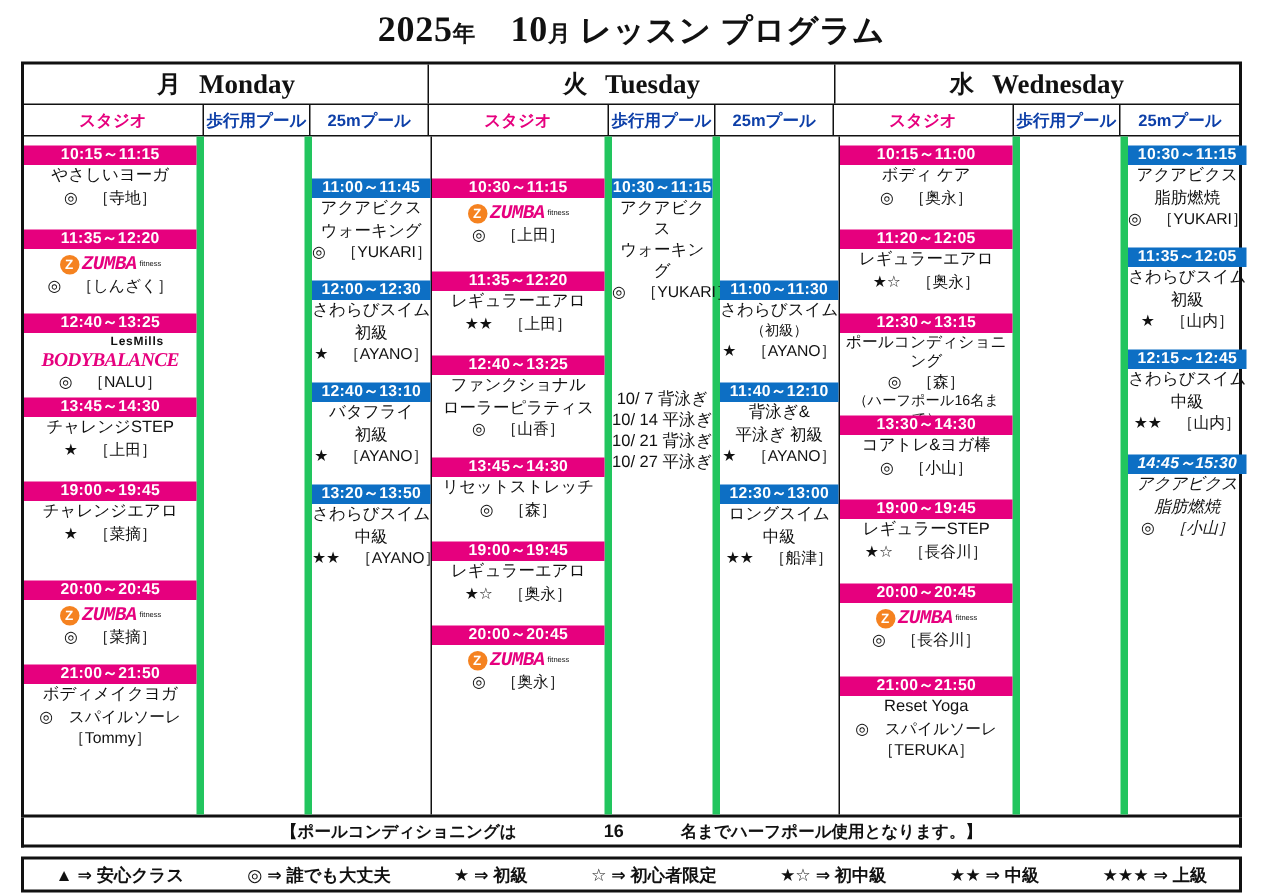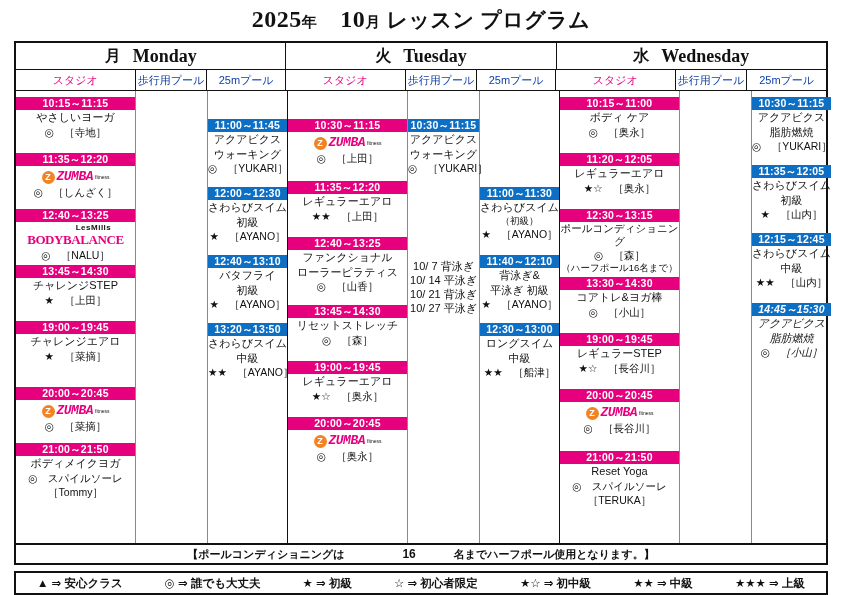--- a/index.html
+++ b/index.html
@@ -50,33 +50,33 @@
   .daycell .jp{font-size:16px;}
   .daycell .en{font-size:18px;}
 
   .colhead{
     display:flex;
     border-bottom:1.5px solid #111;
     height:20px;
   }
   .colhead .ch{
     display:flex;align-items:center;justify-content:center;
-    font-size:11px;font-weight:normal;
+    font-size:11px;font-weight:bold;
     border-right:1px solid #111;
     box-sizing:border-box;
   }
   .colhead .ch:last-child{border-right:none;}
   .ch.studio{color:#e6007e;}
   .ch.walk{color:#0d3fa8;}
   .ch.pool{color:#0d3fa8;}
 
   .body{display:flex;}
   .daygroup{display:flex;flex:1 1 0;border-right:1.5px solid #111;}
   .daygroup:last-child{border-right:none;}
-  .col{box-sizing:border-box;border-right:1px solid #22c55e;position:relative;height:452px;}
+  .col{box-sizing:border-box;border-right:5px solid #22c55e;position:relative;height:452px;}
   .col:last-child{border-right:none;}
 
   
   .w-studio{width:120px;}
   .w-walk{width:72px;}
   .w-pool{width:79px;}
 
   
   .lesson{position:absolute;left:0;right:0;text-align:center;}
   .tband{
@@ -97,21 +97,21 @@
     width:13px;height:13px;border-radius:50%;
     background:#f58220;color:#fff;font-size:9px;font-weight:bold;
     display:inline-flex;align-items:center;justify-content:center;
   }
   .zumba .z-txt{font-family:Liberation Mono, monospace;font-style:italic;font-weight:bold;font-size:13px;color:#e6007e;letter-spacing:-0.5px;}
   .zumba .z-sub{font-size:5px;color:#111;align-self:flex-end;margin-bottom:1px;}
 
   
   .lesmills{line-height:10px;padding:1px 0;}
   .lesmills .lm{font-size:8px;font-weight:bold;color:#111;letter-spacing:0.5px;padding-left:36px;}
-  .lesmills .bb{font-family:"Liberation Serif","DejaVu Serif",serif;font-weight:bold;font-size:13px;color:#e6007e;letter-spacing:-0.4px;line-height:14px;}
+  .lesmills .bb{font-family:"Liberation Serif","DejaVu Serif",serif;font-style:italic;font-weight:bold;font-size:13px;color:#e6007e;letter-spacing:-0.4px;line-height:14px;}
 
   
   .notebar{
     width:814px;box-sizing:border-box;
     border:2px solid #111;border-top:none;
     height:20px;display:flex;align-items:center;justify-content:center;
     font-size:11px;font-weight:bold;gap:38px;
   }
   .notebar .num{font-size:12px;margin-left:20px;}
 

